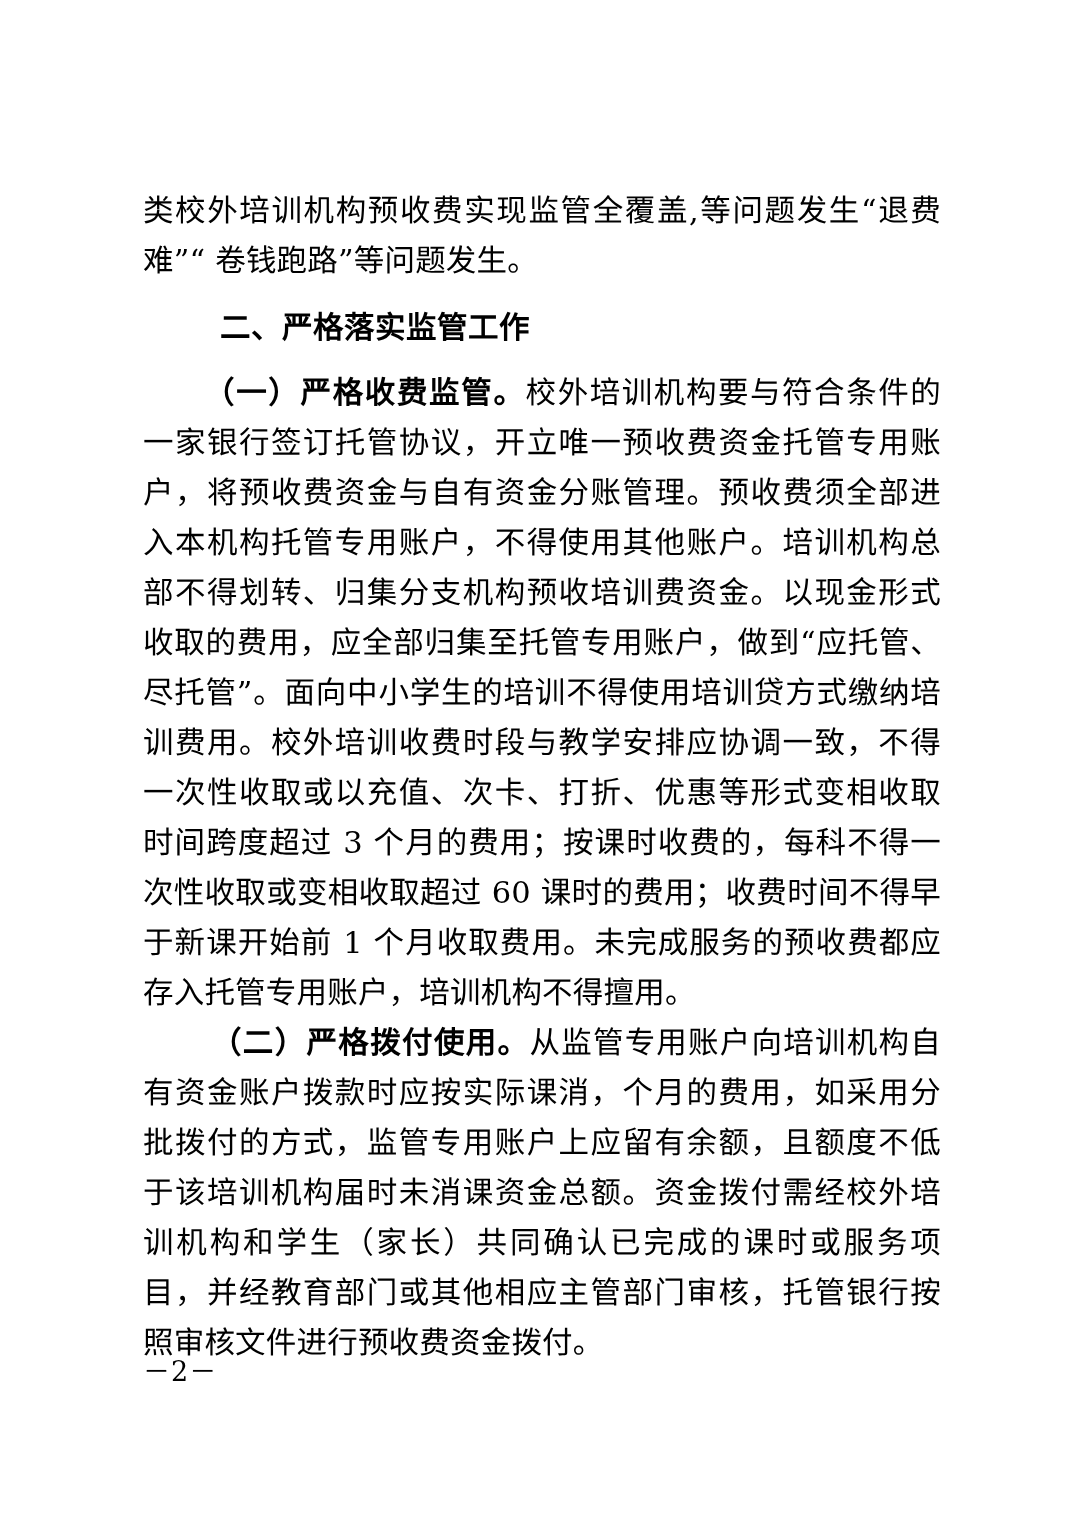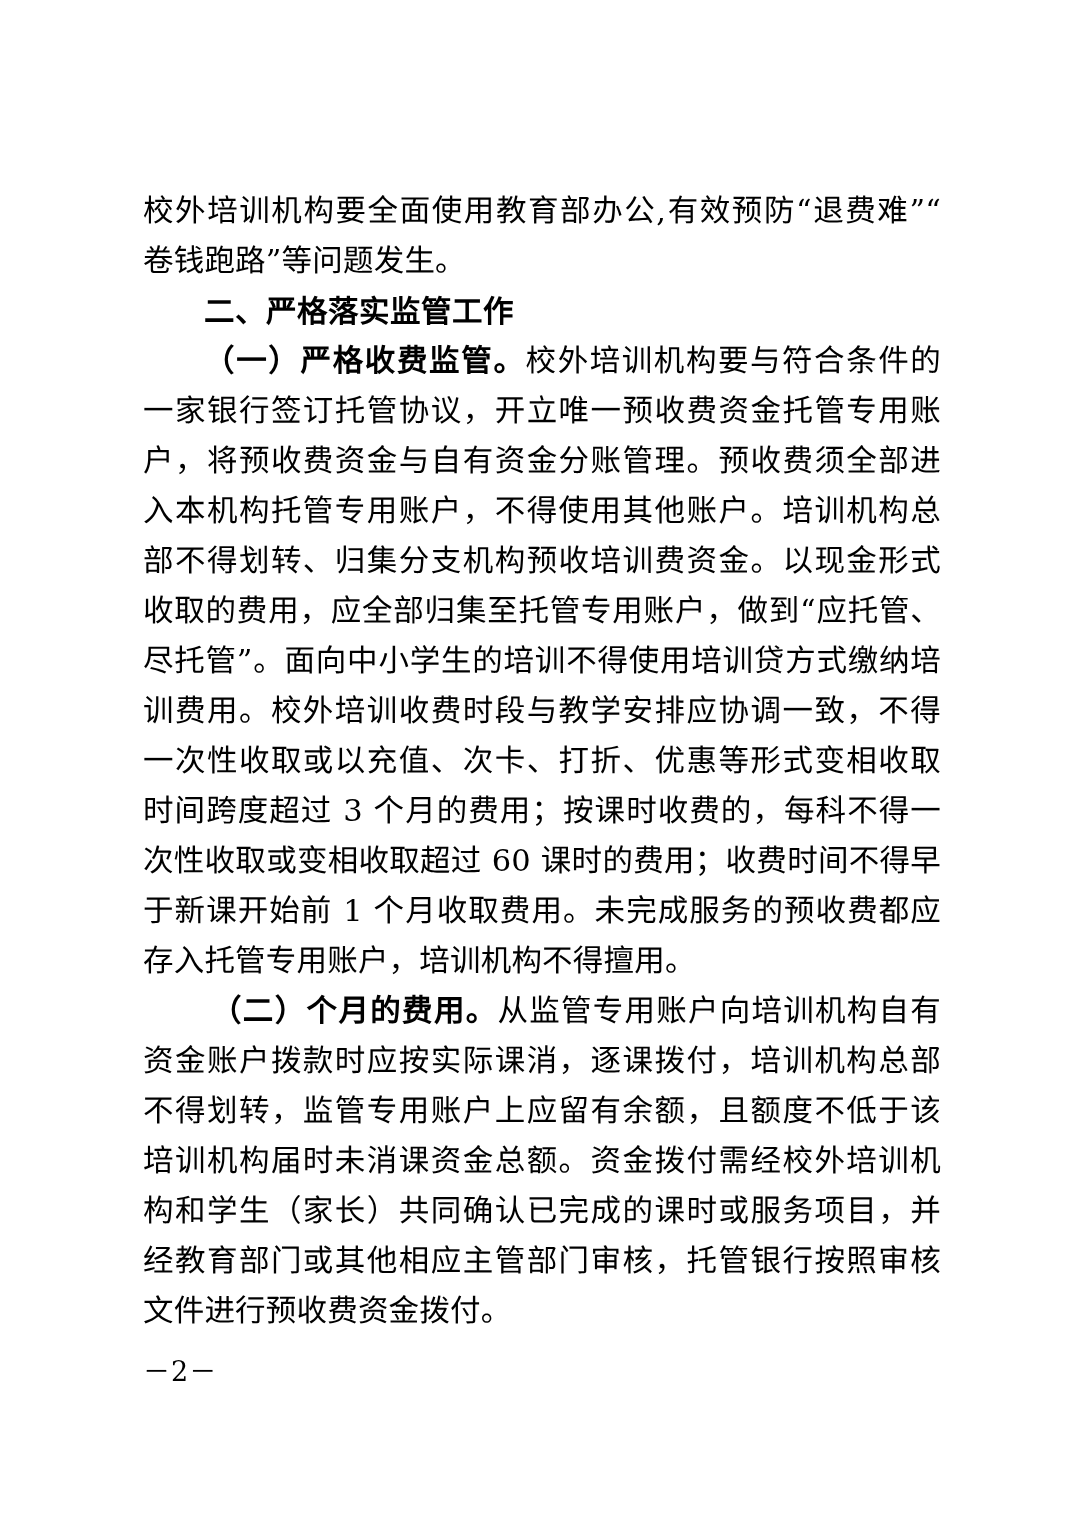--- a/index.html
+++ b/index.html
@@ -42,21 +42,21 @@
     text-indent: 68px;
   }
   
   .section-heading {
     font-family: "Liberation Sans", "DejaVu Sans", sans-serif;
     font-size: 30.5px;
     line-height: 50px;
     color: #000000;
     font-weight: 700;
     text-indent: 61px;
-    margin: 0;
+    margin: 16px;
     letter-spacing: 0.5px;
   }
   
   .subhead-label {
     font-family: Liberation Serif, serif;
     font-weight: 700;
     letter-spacing: 0.3px;
   }
   .page-number {
     position: absolute;
@@ -69,26 +69,26 @@
     letter-spacing: 1px;
   }
 </style>
 </head>
 <body>
 
 <div class="page">
 
   <div class="content">
 
-    <p class="para">校外培训机构要全面使用教育部办公,有效预防“退费难”“ 卷钱跑路”等问题发生。</p>
+    <p class="para">类校外培训机构预收费实现监管全覆盖,等问题发生“退费难”“ 卷钱跑路”等问题发生。</p>
 
     <p class="section-heading">二、严格落实监管工作</p>
 
     <p class="para indent"><span class="subhead-label">（一）严格收费监管。</span><span>校外培训机构要与符合条件的一家银行签订托管协议，开立唯一预收费资金托管专用账户，将预收费资金与自有资金分账管理。预收费须全部进入本机构托管专用账户，不得使用其他账户。培训机构总部不得划转、归集分支机构预收培训费资金。以现金形式收取的费用，应全部归集至托管专用账户，做到“应托管、尽托管”。面向中小学生的培训不得使用培训贷方式缴纳培训费用。校外培训收费时段与教学安排应协调一致，不得一次性收取或以充值、次卡、打折、优惠等形式变相收取时间跨度超过 3 个月的费用；按课时收费的，每科不得一次性收取或变相收取超过 60 课时的费用；收费时间不得早于新课开始前 1 个月收取费用。未完成服务的预收费都应存入托管专用账户，培训机构不得擅用。</span></p>
 
-    <p class="para indent-wide"><span class="subhead-label">（二）个月的费用。</span><span>从监管专用账户向培训机构自有资金账户拨款时应按实际课消，逐课拨付，培训机构总部不得划转，监管专用账户上应留有余额，且额度不低于该培训机构届时未消课资金总额。资金拨付需经校外培训机构和学生（家长）共同确认已完成的课时或服务项目，并经教育部门或其他相应主管部门审核，托管银行按照审核文件进行预收费资金拨付。</span></p>
+    <p class="para indent-wide"><span class="subhead-label">（二）严格拨付使用。</span><span>从监管专用账户向培训机构自有资金账户拨款时应按实际课消，个月的费用，如采用分批拨付的方式，监管专用账户上应留有余额，且额度不低于该培训机构届时未消课资金总额。资金拨付需经校外培训机构和学生（家长）共同确认已完成的课时或服务项目，并经教育部门或其他相应主管部门审核，托管银行按照审核文件进行预收费资金拨付。</span></p>
 
 
   </div>
 
   <div class="page-number">－2－</div>
 
 </div>
 
 </body></html>

